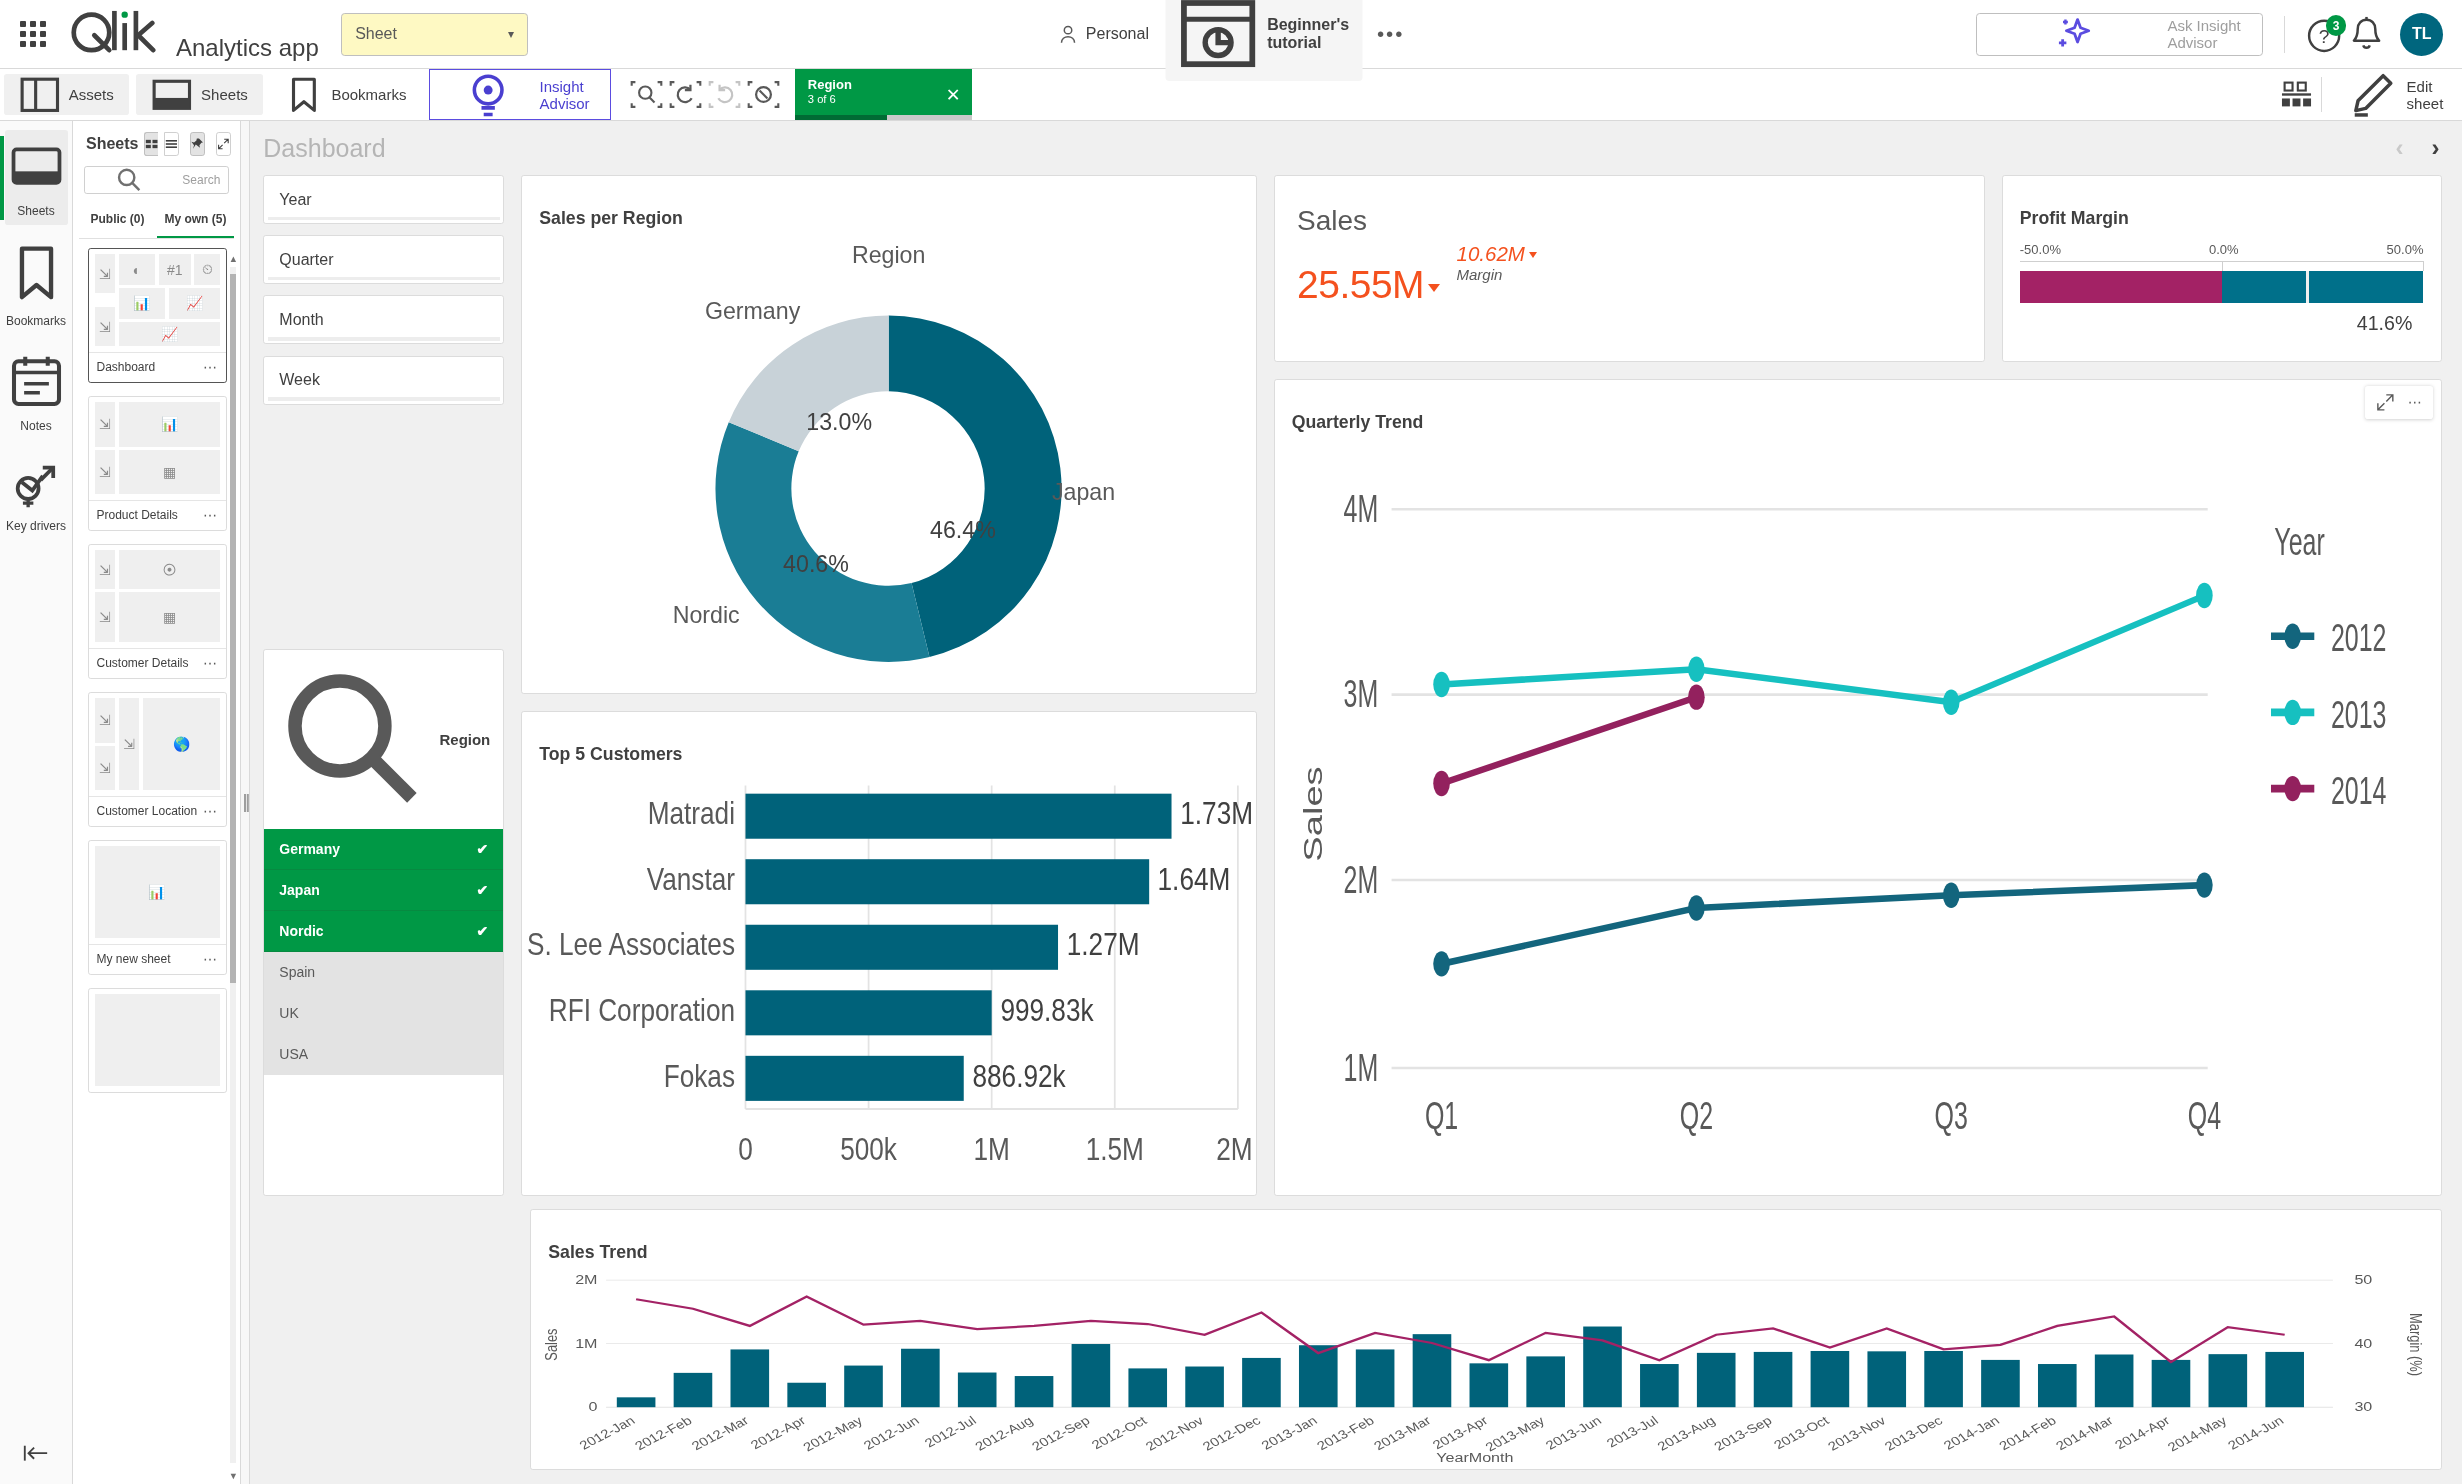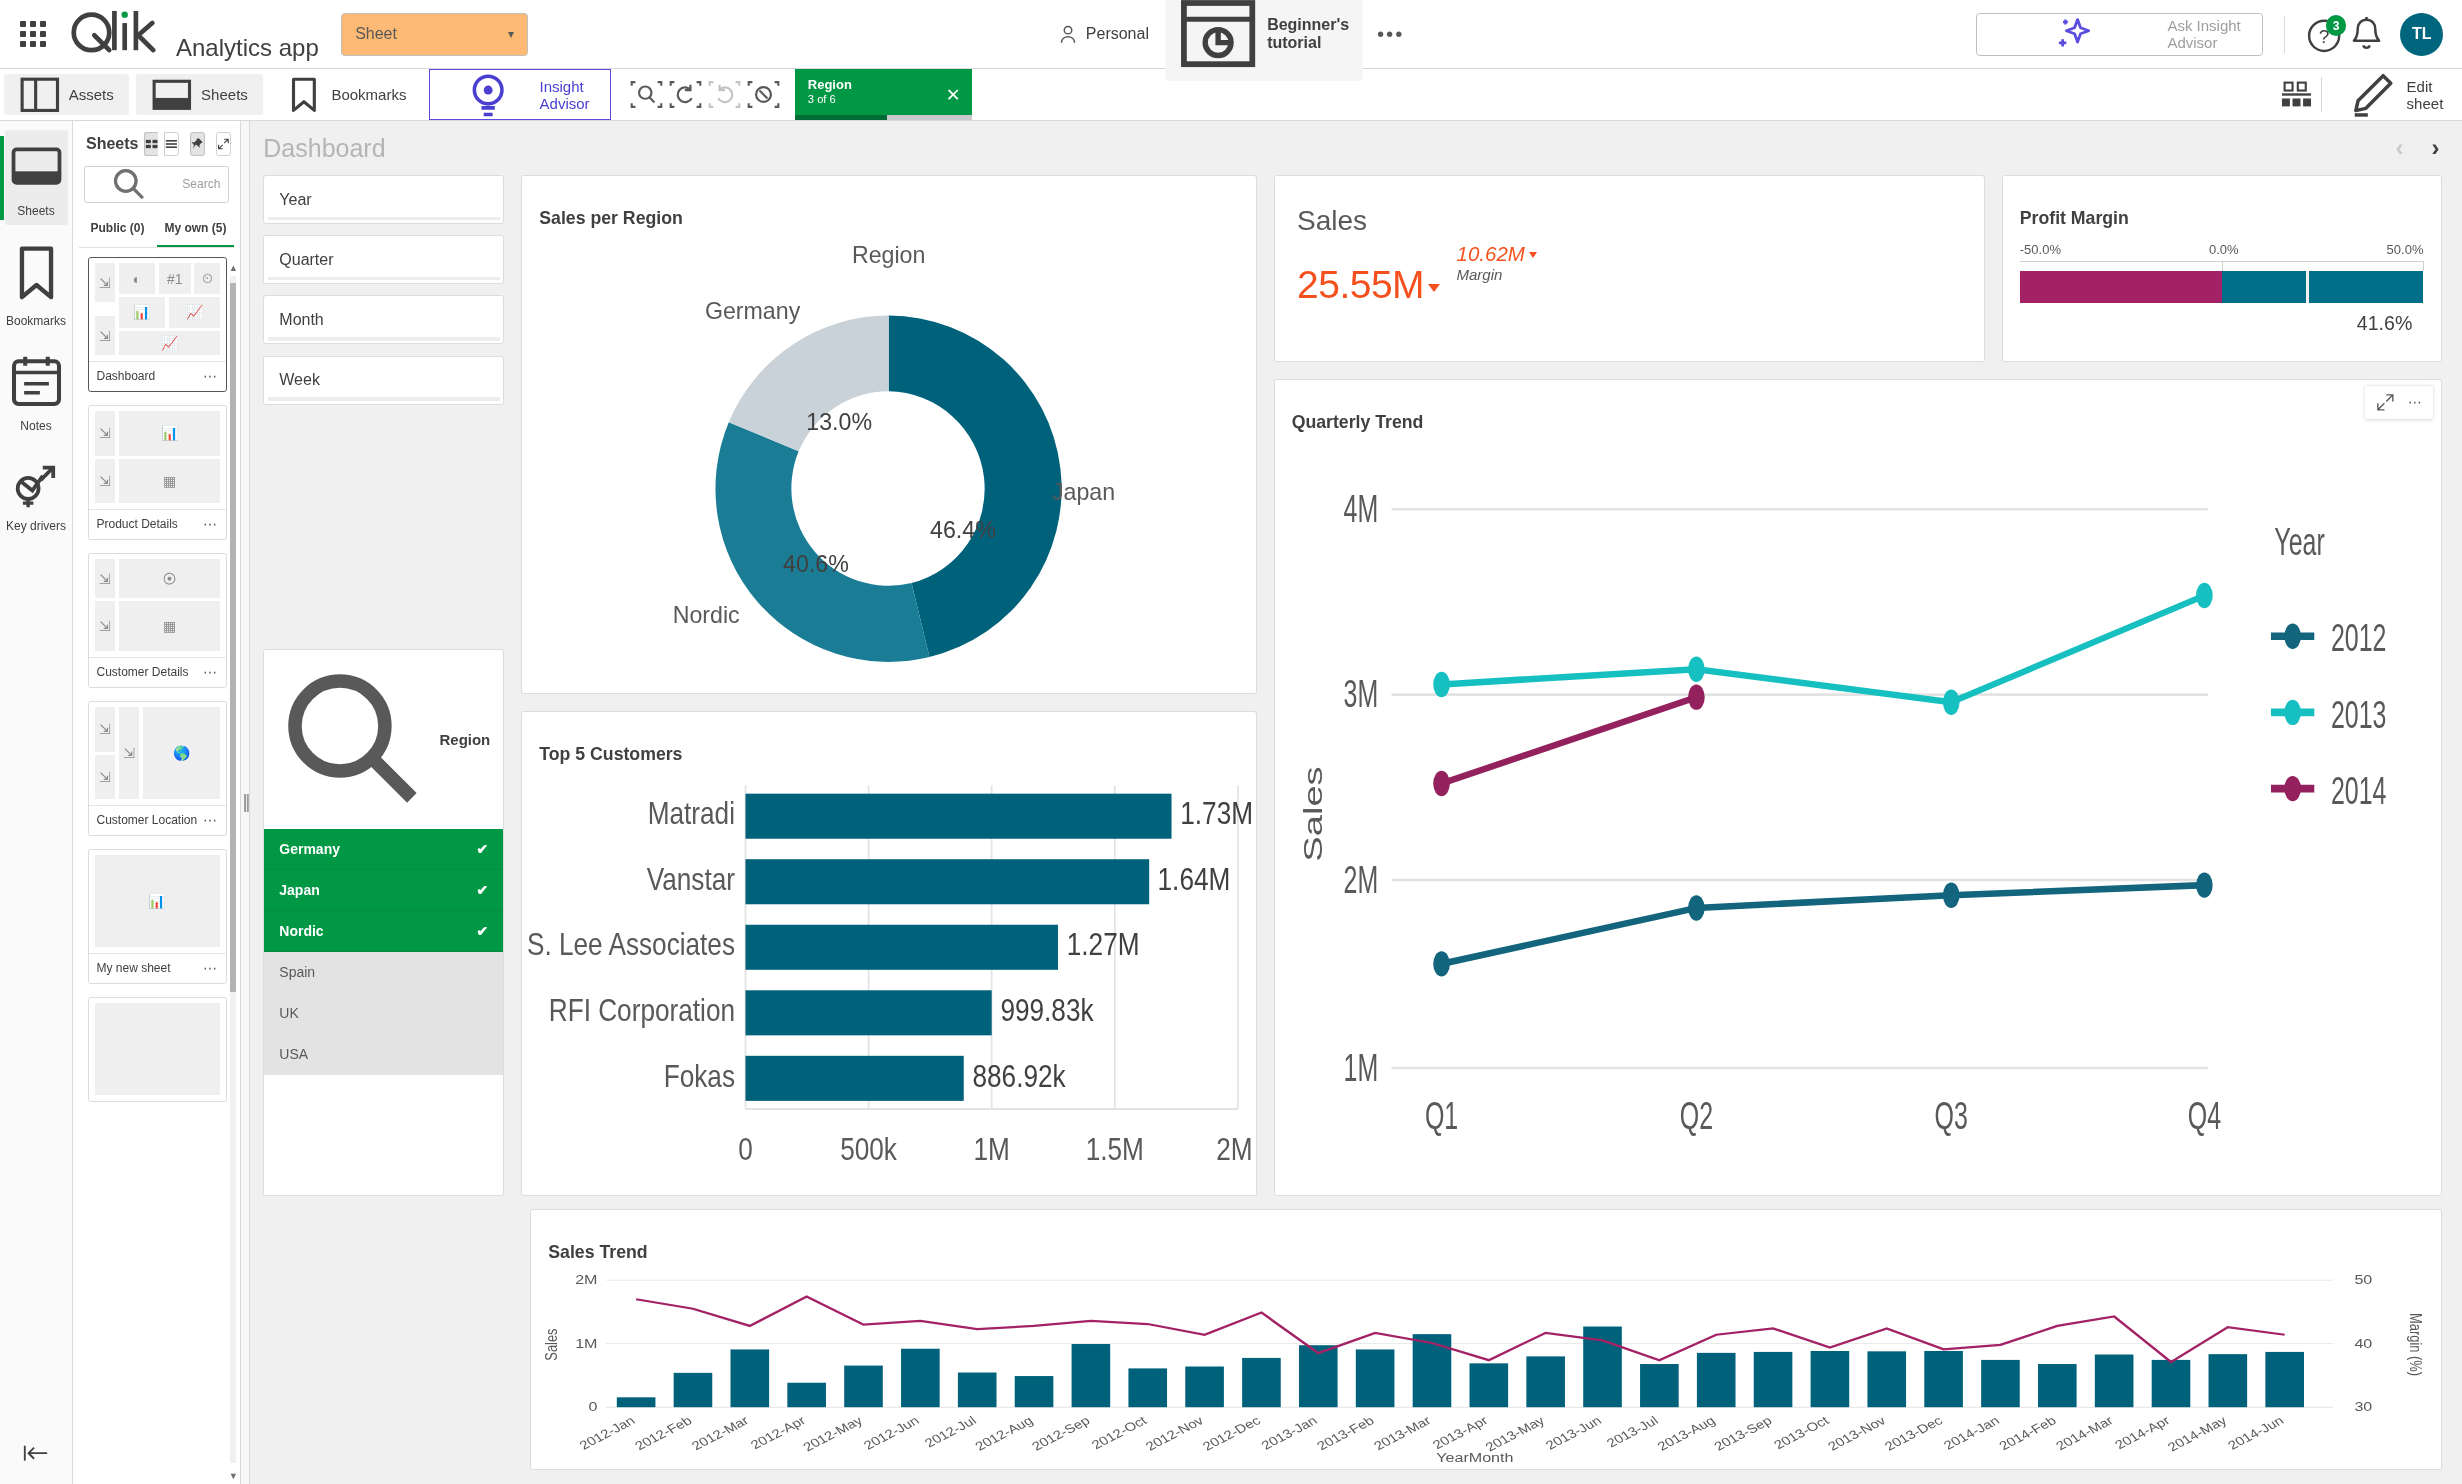--- a/index.html
+++ b/index.html
@@ -24,21 +24,21 @@
             grid-template-columns: repeat(3, 1fr); grid-template-rows: repeat(3, 1fr);
             gap: 3.7px; padding: 2.8px; cursor: pointer; }
   .waffle i { background: #404040; border-radius: 0.9px; display: block; }
   .brand { margin-left: 20.5px; display: flex; align-items: baseline; }
   .qlik-logo { font-size: 43px; letter-spacing: -0.9px; font-weight: 400; color: #404040; line-height: 1; position: relative; }
   .app-title { margin-left: 20.5px; font-size: 24px; color: #404040; }
   .sheet-select {
     margin-left: 22.4px; width: 187px; height: 43px;
     border: 0.9px solid #bfbfbf; border-radius: 3.7px;
     display: flex; align-items: center; justify-content: space-between;
-    padding: 0 13px; font-size: 16px; color: #595959; cursor: pointer; background: #fdba74;
+    padding: 0 13px; font-size: 16px; color: #595959; cursor: pointer; background: #fef9c3;
   }
   .chev { font-size: 12px; color: #595959; }
   .topbar-center { position:absolute; left: 50%; transform: translateX(-50%);
     display:flex; align-items:center; gap: 3.7px; }
   .tb-item { display: flex; align-items: center; gap: 9.3px; padding: 7.5px 13px;
     border-radius: 3.7px; font-size: 16px; color: #404040; cursor: pointer; }
   .tb-item.boxed { background: #f5f5f5; }
   .tb-item.bold { font-weight: bold; }
   .dots3 { letter-spacing: 1.9px; font-size: 20.5px; color: #595959; padding: 0 11.2px; cursor:pointer; }
   .topbar-right { margin-left: auto; display: flex; align-items: center; padding-right: 18.7px; gap: 0; }
@@ -102,21 +102,21 @@
   
   .sheets-panel { width: 168px; flex: 0 0 168px; background:#fff; border-right:0.9px solid #d9d9d9;
                   display:flex; flex-direction:column; min-height:0; }
   .sp-head { display:flex; align-items:center; padding: 11.2px 9.3px 7.5px 13px; gap: 5.6px; }
   .sp-title { font-size:16px; font-weight:bold; color:#404040; margin-right:auto; }
   .sp-ic { width:26px; height:24px; display:flex;align-items:center;justify-content:center;
            border:0.9px solid #d0d0d0; border-radius:2.8px; background:#fff; cursor:pointer; font-size:12px;}
   .sp-ic.sel { background:#e3e3e3; border-color:#c0c0c0; }
   .sp-ic.g { border-right:none; border-radius:2.8px 0 0 2.8px;}
   .sp-ic.l { border-radius:0 2.8px 2.8px 0;}
-  .sp-search { margin: 1.9px 11.2px 0; height: 37px; border:0.9px solid #d0d0d0; border-radius:2.8px;
+  .sp-search { margin: 1.9px 11.2px 0; height: 28px; border:0.9px solid #d0d0d0; border-radius:2.8px;
                display:flex; align-items:center; gap:17px; padding:0 7.5px; font-size:12px; color:#9e9e9e; }
   .sp-tabs { display:flex; margin: 11.2px 5.6px 0; border-bottom:0.9px solid #e0e0e0; }
   .sp-tab { flex:1; text-align:center; font-size:12px; font-weight:bold; color:#404040;
             padding: 7.5px 0 9.3px; cursor:pointer; }
   .sp-tab.active { border-bottom: 2.8px solid #009845; }
   .sp-list { flex:1; overflow:hidden; position:relative; padding: 9.3px 13px 0 15px; }
   .thumb { border:0.9px solid #dcdcdc; border-radius:2.8px; margin-bottom: 13px; background:#fff; }
   .thumb.sel { border:1.9px solid #555; }
   .thumb-body { height: 103px; padding:5.6px; display:flex; gap:3.7px; }
   .thumb-label { border-top:0.9px solid #e5e5e5; padding: 6.5px 7.5px; display:flex;

